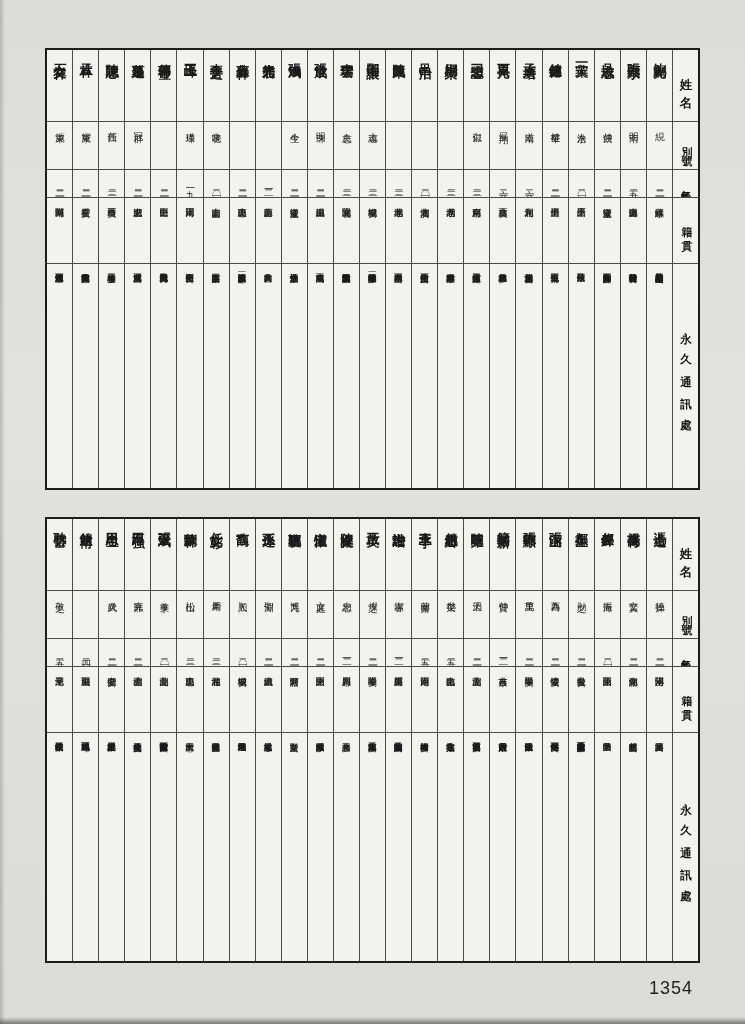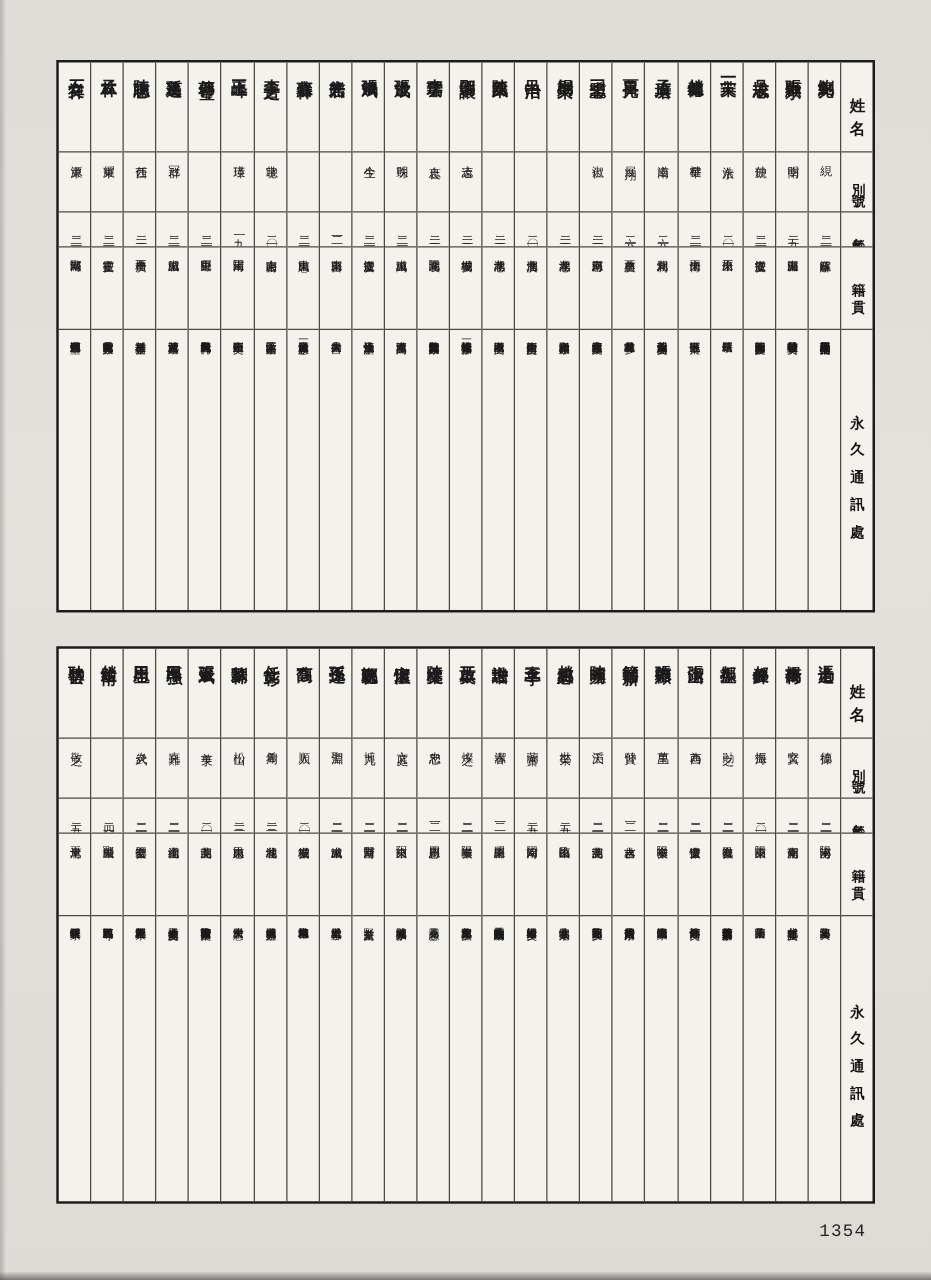--- a/index.html
+++ b/index.html
@@ -68,22 +68,22 @@
   .col-header .cell{justify-content:center;align-items:center;}
   .h-label{font-weight:bold;color:#141414;}
   .h-name{font-size:12.5px;letter-spacing:18px;}
   .h-hao{font-size:11px;letter-spacing:8px;}
   .h-age{font-size:10px;letter-spacing:1px;}
   .h-native{font-size:11px;letter-spacing:14px;}
   .h-addr{font-size:11.5px;letter-spacing:22px;}
   .page-number{
     position:absolute;
     right:52px;top:978px;
-    font-family:Liberation Mono, monospace;
-    font-size:14px;color:#222;
+    font-family:Liberation Sans, sans-serif;
+    font-size:18px;color:#222;
     letter-spacing:1px;
   }
 </style>
 </head>
 <body>
 
 <div class="page">
 
   <div class="dir-table table-top">
     <div class="col col-header">

